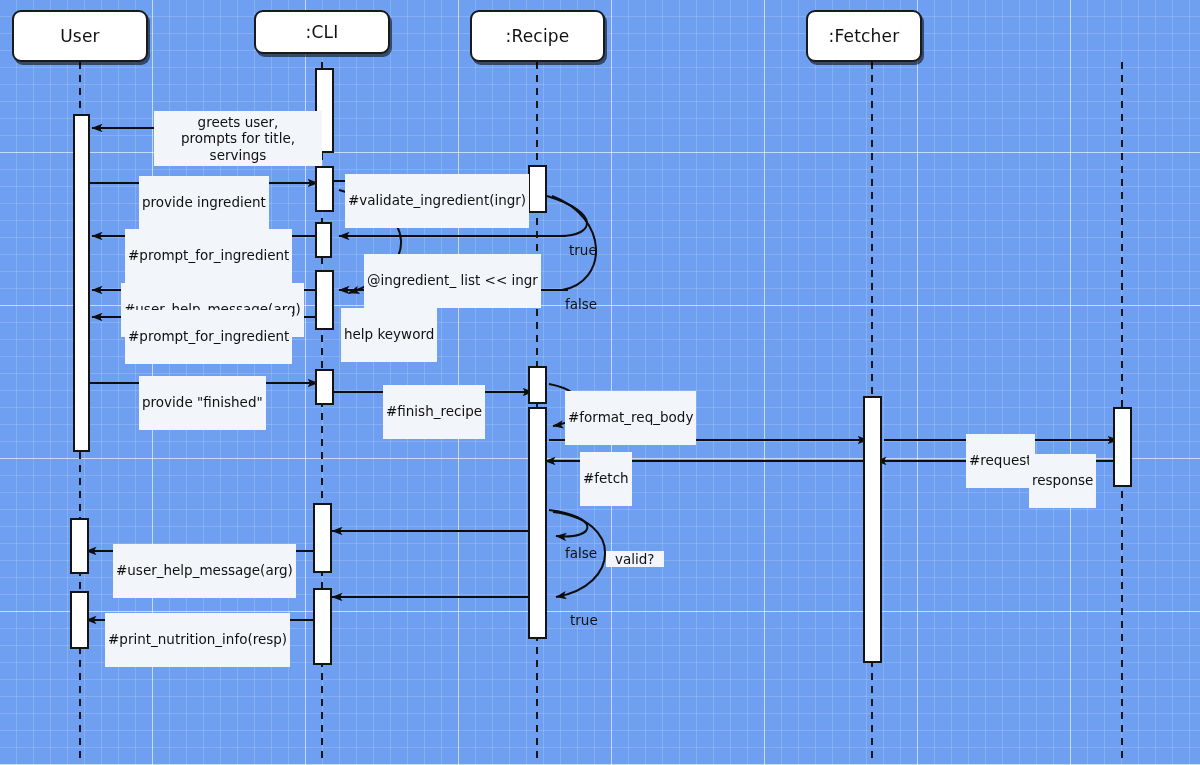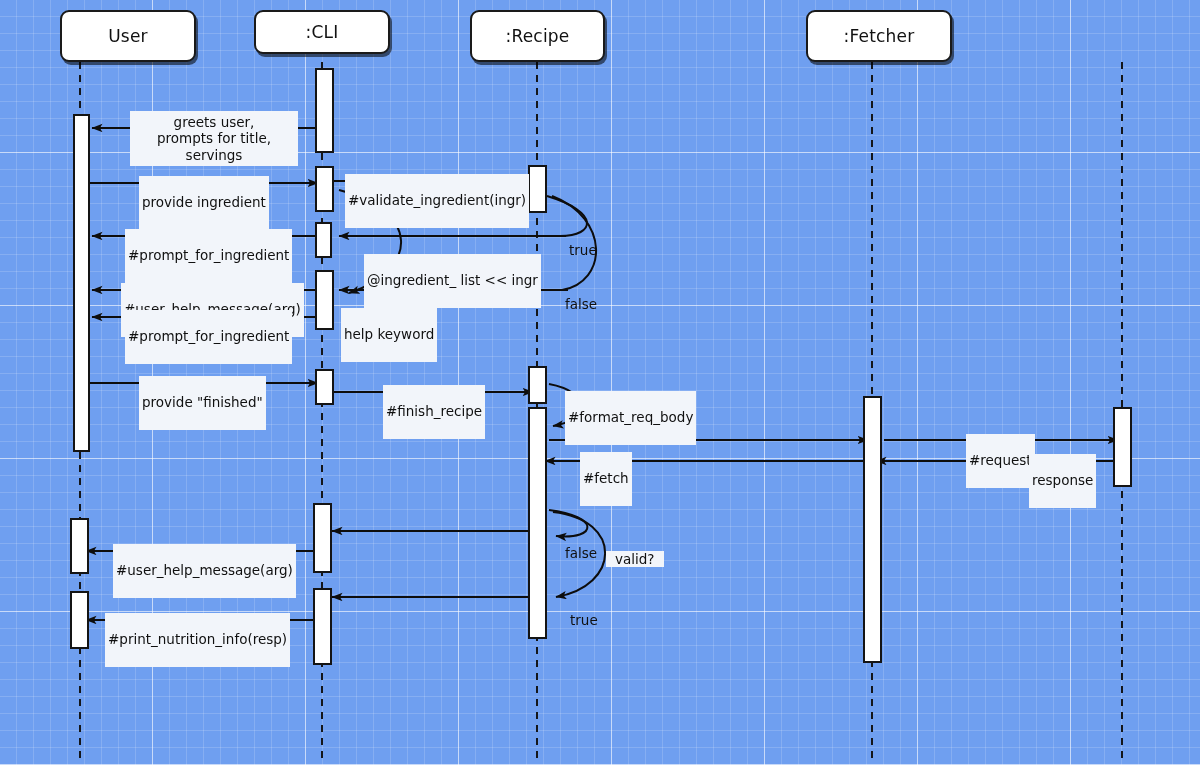--- a/index.html
+++ b/index.html
@@ -59,20 +59,21 @@
     line-height: 1.18;
     padding: 19px 3px;
     white-space: nowrap;
     box-sizing: border-box;
   }
   .msg-label.two-line {
     white-space: pre-line;
     text-align: center;
     line-height: 1.22;
     padding: 3px 5px;
+    margin-left: 24px;
   }
   .guard-label {
     position: absolute;
     color: #101010;
     font-size: 13.5px;
     white-space: nowrap;
     background: transparent;
     padding: 0 9px;
   }
   .guard-label.boxed {
@@ -144,30 +145,30 @@
       <line x1="529" y1="531" x2="332" y2="531" marker-end="url(#ah)"></line>
 
       <line x1="316" y1="551" x2="86" y2="551" marker-end="url(#ah)"></line>
 
       <line x1="529" y1="597" x2="332" y2="597" marker-end="url(#ah)"></line>
 
       <line x1="316" y1="620" x2="86" y2="620" marker-end="url(#ah)"></line>
     </g>
   </svg>
 
-  <div class="lifeline-box" style="left:12px; top:10px; width:136px; height:52px;margin-left:48px;">
+  <div class="lifeline-box" style="left:12px; top:10px; width:136px; height:52px;">
     <span>User</span>
   </div>
   <div class="lifeline-box" style="left:254px; top:10px; width:136px; height:44px;">
     <span>:CLI</span>
   </div>
   <div class="lifeline-box" style="left:470px; top:10px; width:135px; height:52px;">
     <span>:Recipe</span>
   </div>
-  <div class="lifeline-box" style="left:806px; top:10px; width:146px; height:52px;">
+  <div class="lifeline-box" style="left:806px; top:10px; width:116px; height:52px;">
     <span>:Fetcher</span>
   </div>
 
   <div class="activation" style="left:73px; top:114px; width:17px; height:338px;"></div>
   <div class="activation" style="left:70px; top:518px; width:19px; height:56px;"></div>
   <div class="activation" style="left:70px; top:591px; width:19px; height:58px;"></div>
 
   <div class="activation" style="left:315px; top:68px; width:19px; height:85px;"></div>
   <div class="activation" style="left:315px; top:166px; width:19px; height:46px;"></div>
   <div class="activation" style="left:315px; top:222px; width:17px; height:36px;"></div>

